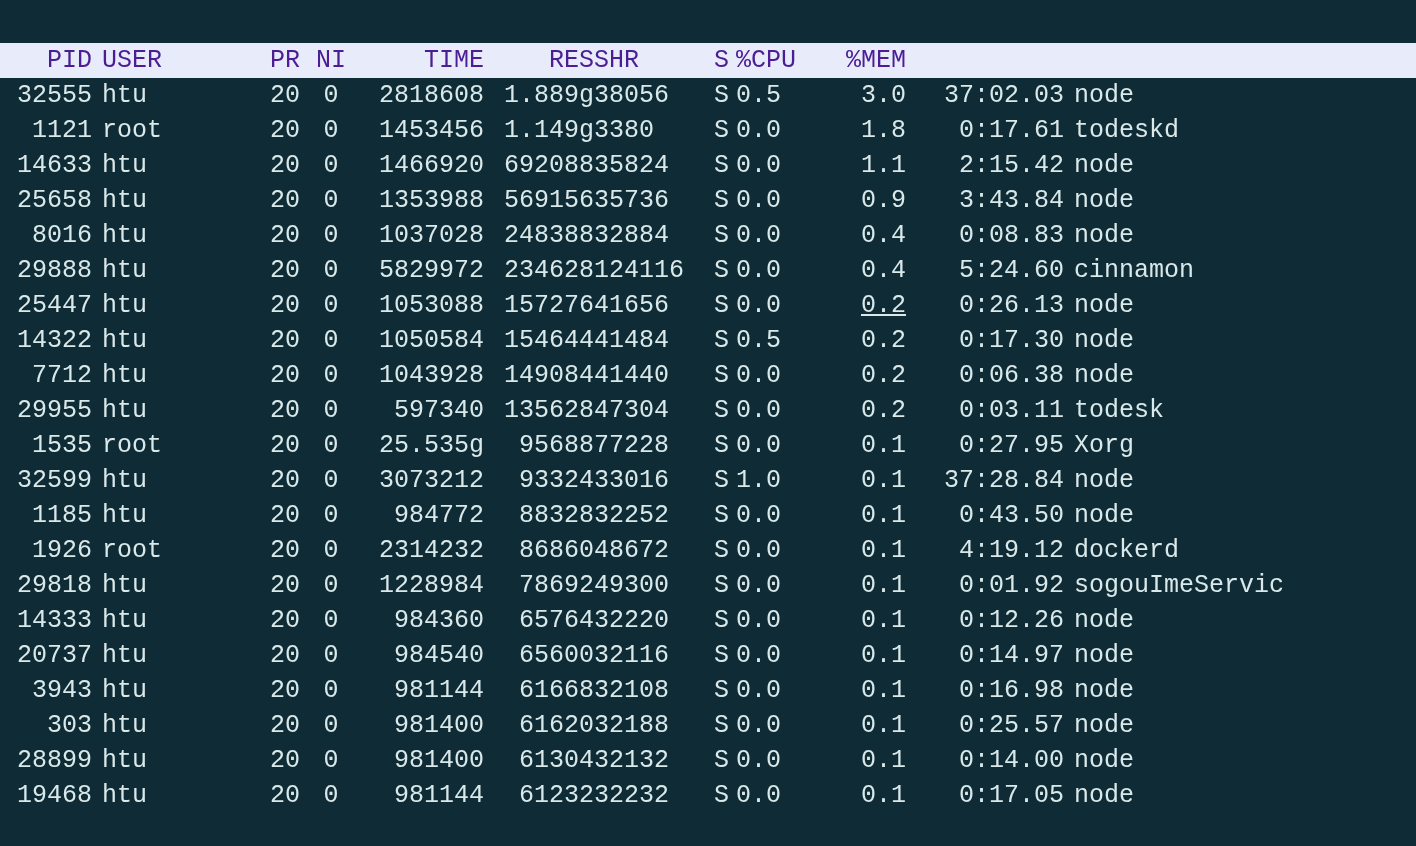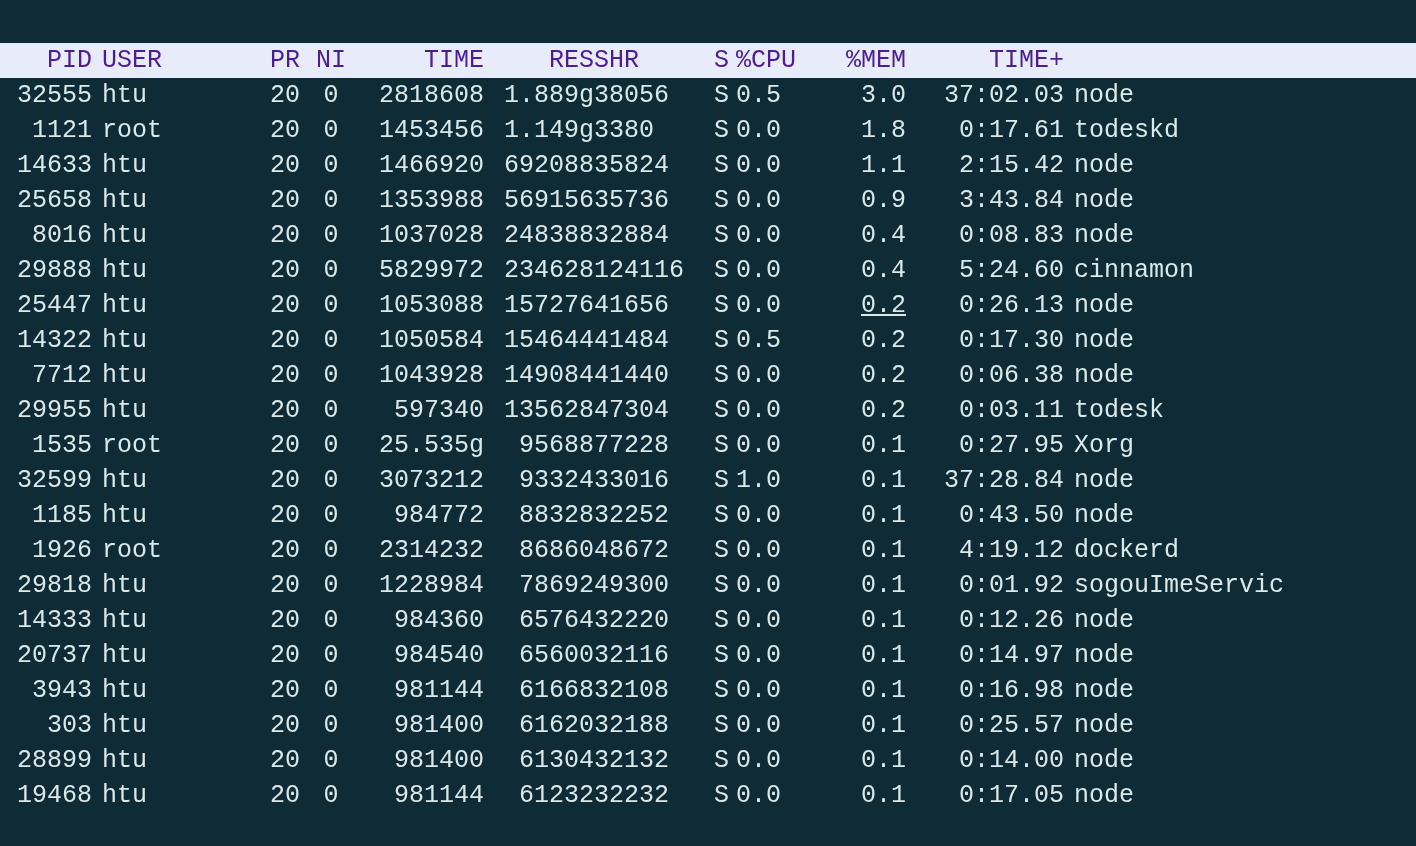--- a/index.html
+++ b/index.html
@@ -56,21 +56,20 @@
     <span class="col-pid">PID</span>
     <span class="col-user">USER</span>
     <span class="col-pr">PR</span>
     <span class="col-ni">NI</span>
     <span class="col-virt">TIME</span>
     <span class="col-res">RES</span>
     <span class="col-shr">SHR</span>
     <span class="col-s">S</span>
     <span class="col-cpu">%CPU</span>
     <span class="col-mem">%MEM</span>
-    <span class="col-time">TIME+</span>
   </div>
   <div id="rows-container">
       <div class="row"><span class="col-pid">32555</span><span class="col-user">htu</span><span class="col-pr">20</span><span class="col-ni">0</span><span class="col-virt">2818608</span><span class="col-res">1.889g</span><span class="col-shr">38056</span><span class="col-s">S</span><span class="col-cpu">0.5</span><span class="col-mem">3.0</span><span class="col-time">37:02.03</span><span class="col-command">node</span></div>
       <div class="row"><span class="col-pid">1121</span><span class="col-user">root</span><span class="col-pr">20</span><span class="col-ni">0</span><span class="col-virt">1453456</span><span class="col-res">1.149g</span><span class="col-shr">3380</span><span class="col-s">S</span><span class="col-cpu">0.0</span><span class="col-mem">1.8</span><span class="col-time">0:17.61</span><span class="col-command">todeskd</span></div>
       <div class="row"><span class="col-pid">14633</span><span class="col-user">htu</span><span class="col-pr">20</span><span class="col-ni">0</span><span class="col-virt">1466920</span><span class="col-res">692088</span><span class="col-shr">35824</span><span class="col-s">S</span><span class="col-cpu">0.0</span><span class="col-mem">1.1</span><span class="col-time">2:15.42</span><span class="col-command">node</span></div>
       <div class="row"><span class="col-pid">25658</span><span class="col-user">htu</span><span class="col-pr">20</span><span class="col-ni">0</span><span class="col-virt">1353988</span><span class="col-res">569156</span><span class="col-shr">35736</span><span class="col-s">S</span><span class="col-cpu">0.0</span><span class="col-mem">0.9</span><span class="col-time">3:43.84</span><span class="col-command">node</span></div>
       <div class="row"><span class="col-pid">8016</span><span class="col-user">htu</span><span class="col-pr">20</span><span class="col-ni">0</span><span class="col-virt">1037028</span><span class="col-res">248388</span><span class="col-shr">32884</span><span class="col-s">S</span><span class="col-cpu">0.0</span><span class="col-mem">0.4</span><span class="col-time">0:08.83</span><span class="col-command">node</span></div>
       <div class="row"><span class="col-pid">29888</span><span class="col-user">htu</span><span class="col-pr">20</span><span class="col-ni">0</span><span class="col-virt">5829972</span><span class="col-res">234628</span><span class="col-shr">124116</span><span class="col-s">S</span><span class="col-cpu">0.0</span><span class="col-mem">0.4</span><span class="col-time">5:24.60</span><span class="col-command">cinnamon</span></div>
       <div class="row"><span class="col-pid">25447</span><span class="col-user">htu</span><span class="col-pr">20</span><span class="col-ni">0</span><span class="col-virt">1053088</span><span class="col-res">157276</span><span class="col-shr">41656</span><span class="col-s">S</span><span class="col-cpu">0.0</span><span class="col-mem underline">0.2</span><span class="col-time">0:26.13</span><span class="col-command">node</span></div>
       <div class="row"><span class="col-pid">14322</span><span class="col-user">htu</span><span class="col-pr">20</span><span class="col-ni">0</span><span class="col-virt">1050584</span><span class="col-res">154644</span><span class="col-shr">41484</span><span class="col-s">S</span><span class="col-cpu">0.5</span><span class="col-mem">0.2</span><span class="col-time">0:17.30</span><span class="col-command">node</span></div>

